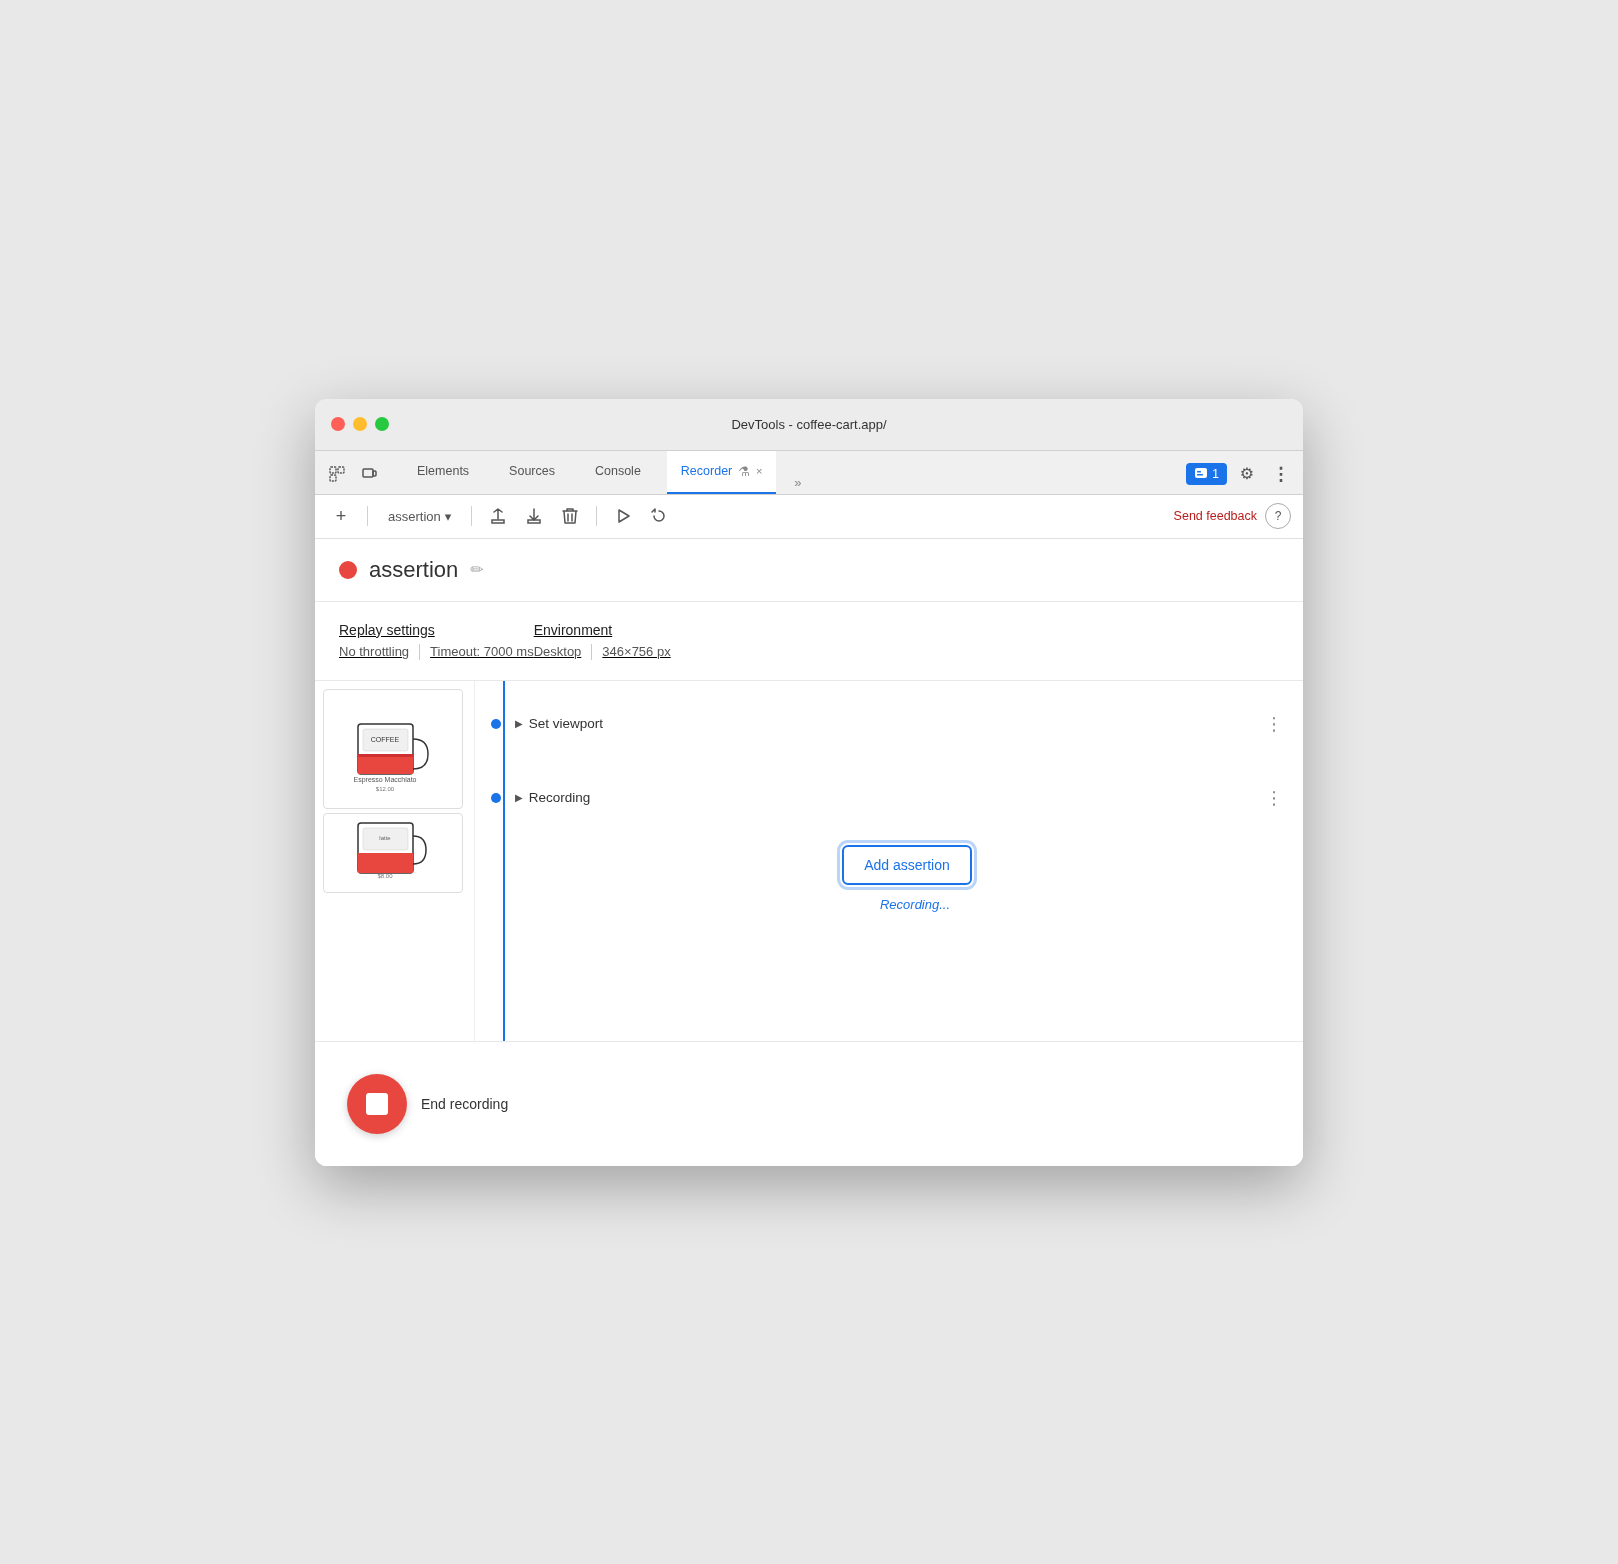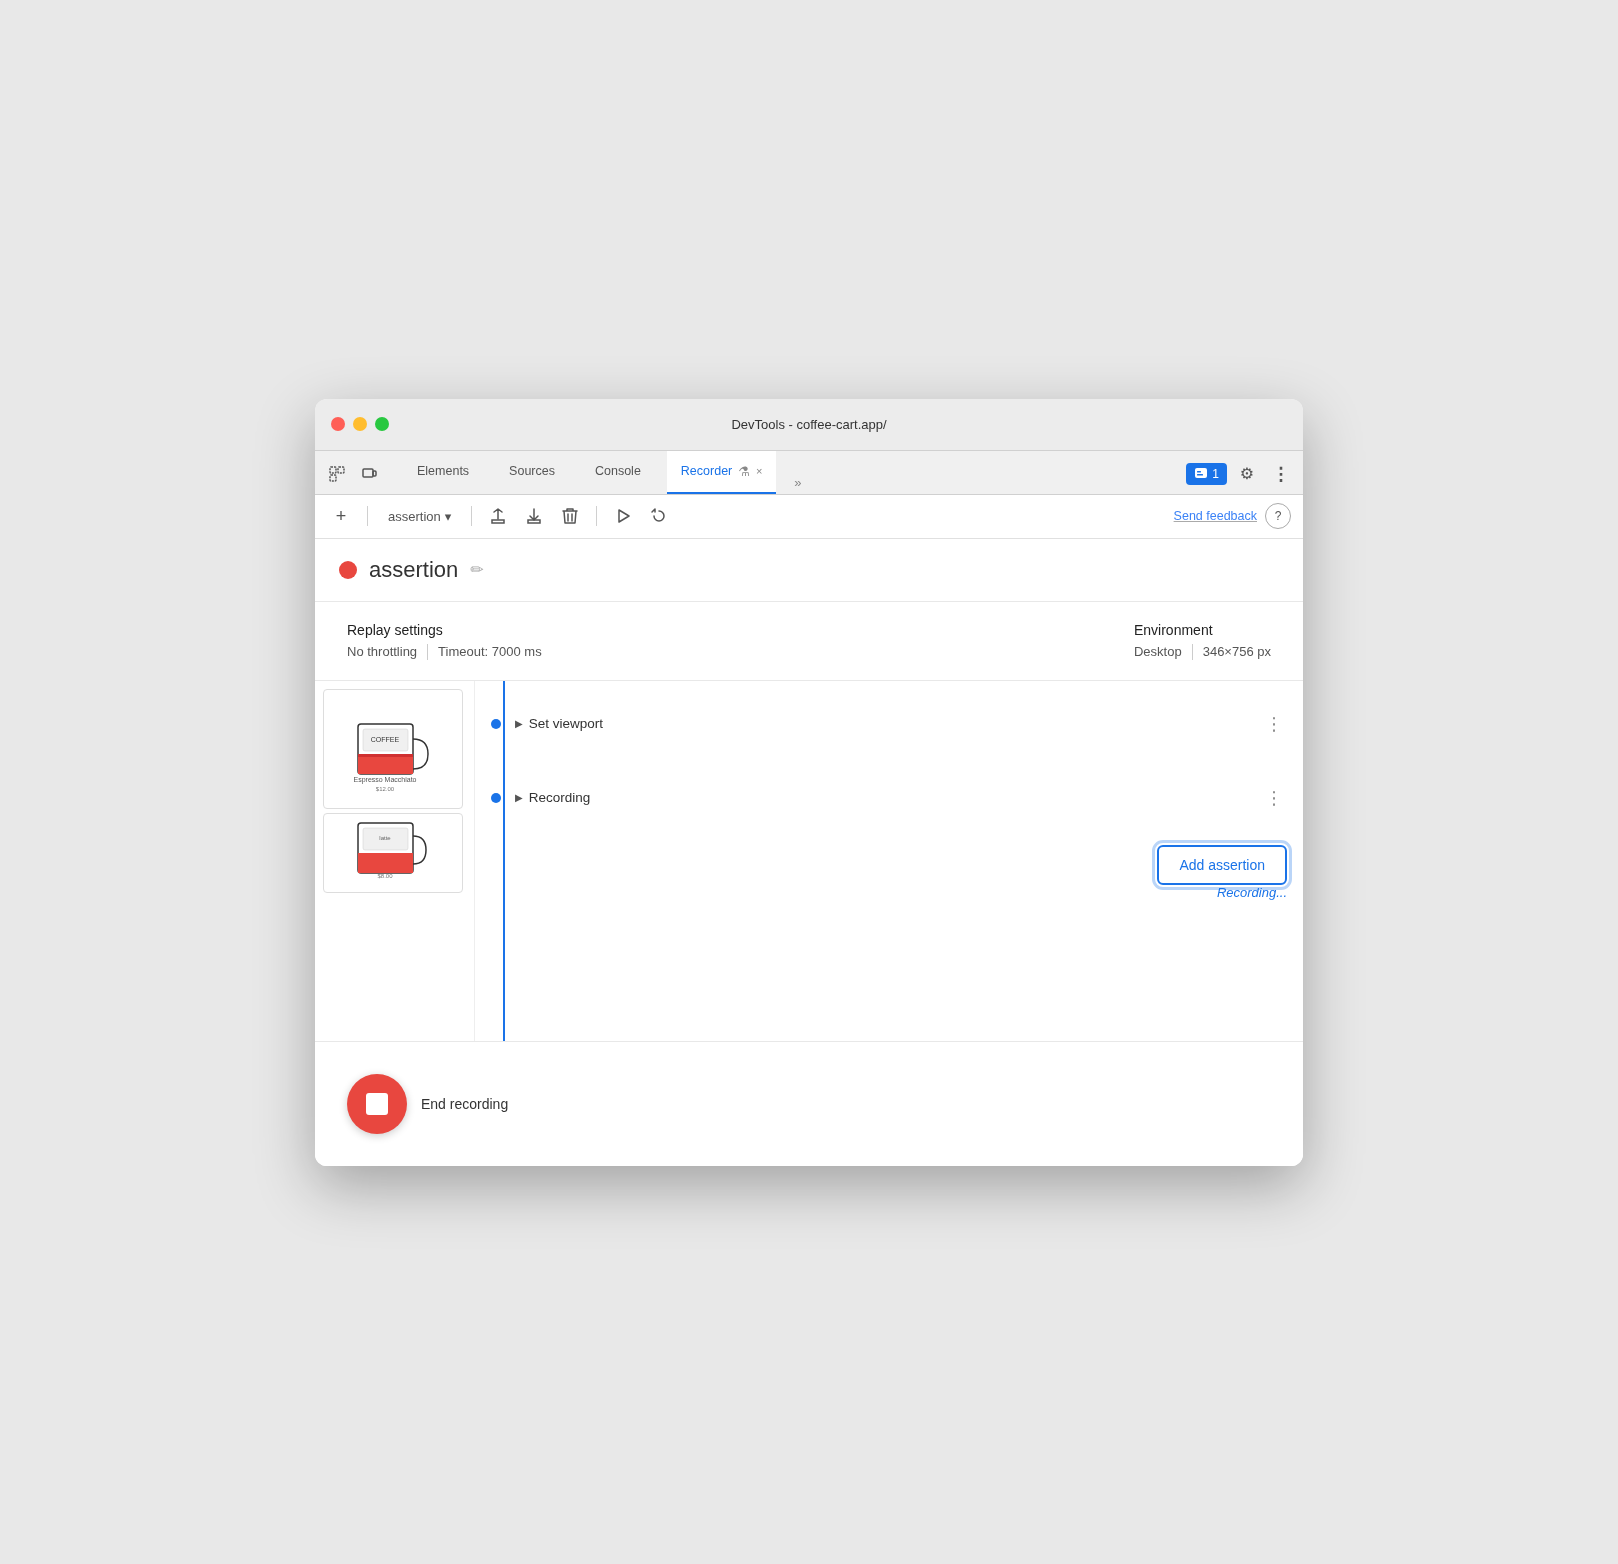--- a/index.html
+++ b/index.html
@@ -139,24 +139,23 @@
       font-size: 13px;
       color: #555;
       cursor: pointer;
       padding: 4px 8px;
       border-radius: 4px;
     }
     .toolbar-spacer { flex: 1; }
     .send-feedback-btn {
       background: none;
       border: none;
-      color: #3b82f6;
+      color: #b91c1c;
       font-size: 12.5px;
       cursor: pointer;
-      text-decoration: underline;
       text-decoration-color: #aaa;
     }
     .help-btn {
       width: 26px;
       height: 26px;
       border-radius: 50%;
       border: 1.5px solid #aaa;
       background: transparent;
       cursor: pointer;
       font-size: 12px;
@@ -190,25 +189,25 @@
       font-weight: 400;
       color: #333;
     }
     .edit-icon {
       color: #aaa;
       font-size: 16px;
       cursor: pointer;
     }
     
     .settings-section {
-      padding: 20px 32px;
+      padding: 20px 24px;
       border-bottom: 1px solid #e8e8e8;
       display: flex;
-      justify-content: space-between;
       align-items: flex-start;
+      text-decoration: underline;
     }
     .settings-left h3, .settings-right h3 {
       font-size: 14px;
       font-weight: 500;
       color: #222;
       margin-bottom: 6px;
     }
     .settings-values {
       display: flex;
       align-items: center;
@@ -297,21 +296,22 @@
       cursor: pointer;
       padding: 4px;
       border-radius: 4px;
       line-height: 1;
     }
     
     .add-assertion-area {
       padding: 20px 16px 10px 52px;
       display: flex;
       flex-direction: column;
-      align-items: flex-end;
+      align-items: center;
+      gap: 12px;
     }
     .add-assertion-btn {
       border: 2px solid #1a73e8;
       border-radius: 6px;
       background: white;
       color: #1a73e8;
       font-size: 14px;
       font-weight: 500;
       padding: 10px 20px;
       cursor: pointer;

